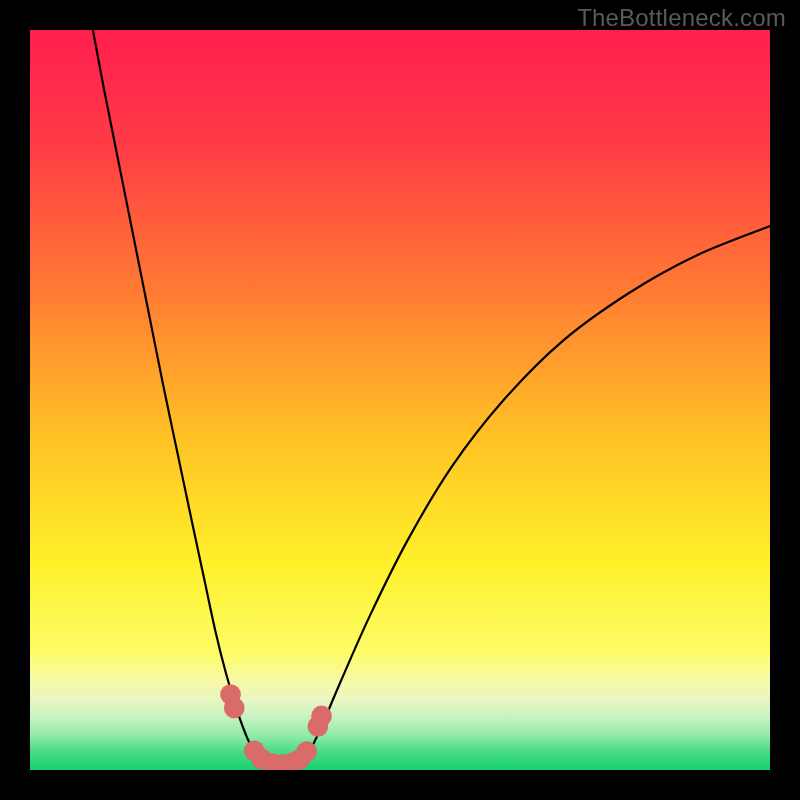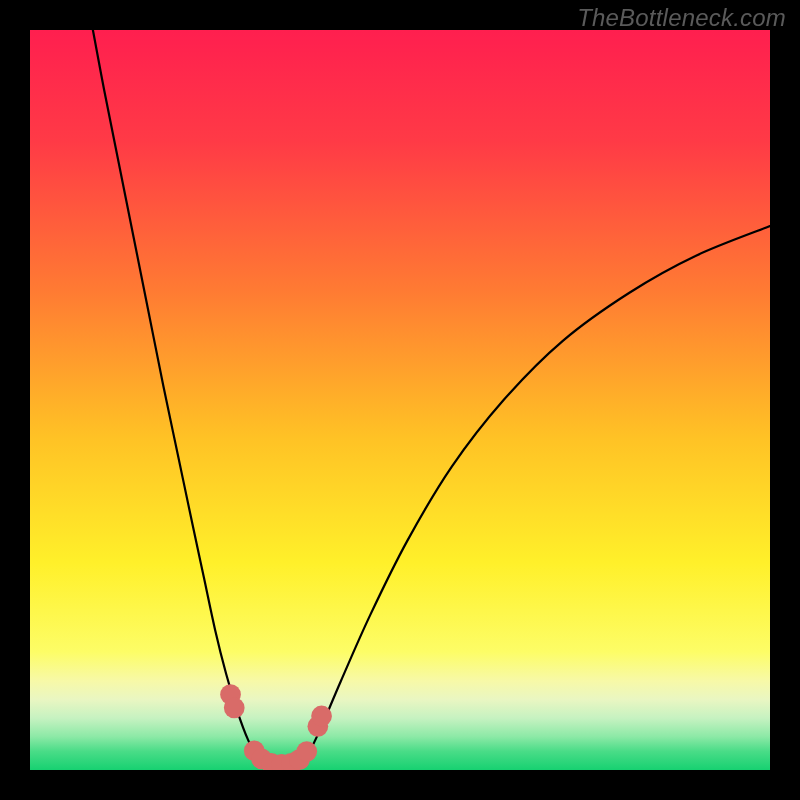--- a/index.html
+++ b/index.html
@@ -10,21 +10,20 @@
     background: #000;
     overflow: hidden;
   }
   .frame {
     position: absolute;
     left: 0;
     top: 0;
     width: 800px;
     height: 800px;
     background: #000;
-    font-style: italic;
   }
   .plot {
     position: absolute;
     left: 30px;
     top: 30px;
     width: 740px;
     height: 740px;
     overflow: hidden;
   }
   .gradient {

